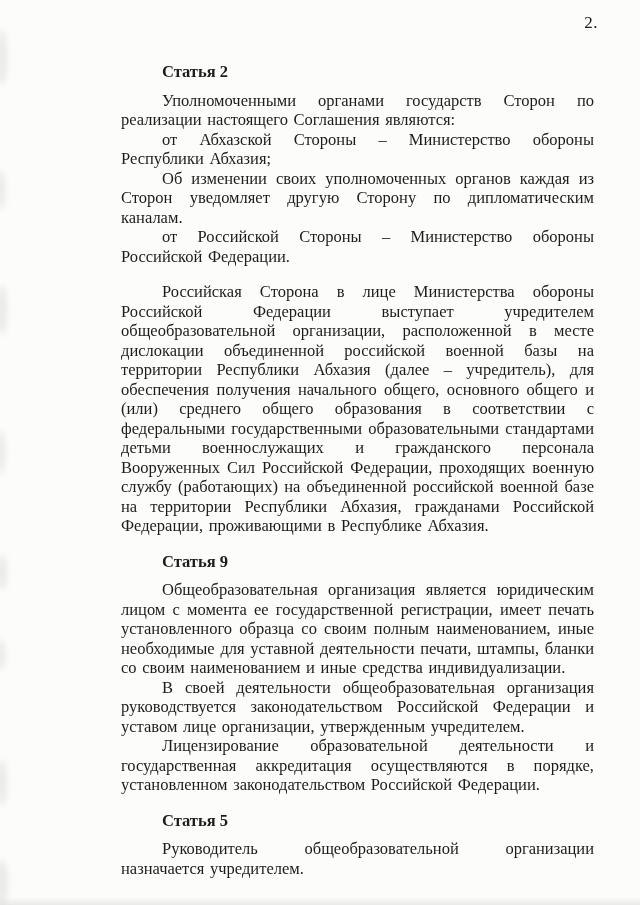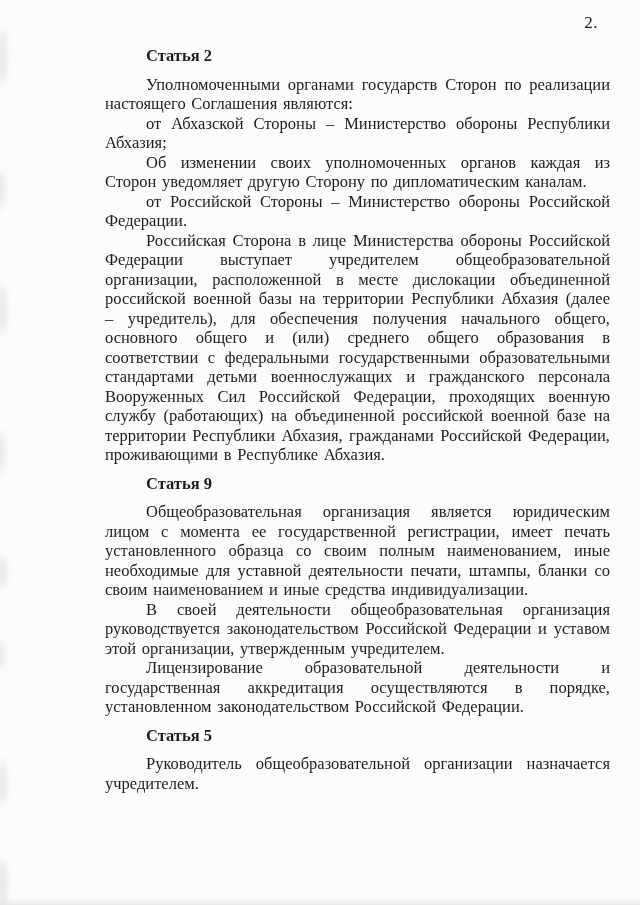--- a/index.html
+++ b/index.html
@@ -24,21 +24,21 @@
     letter-spacing: 0.5px;
   }
   .content {
     position: absolute;
     top: 46px;
     left: 105px;
     width: 505px;
     font-size: 16.5px;
     line-height: 19.5px;
   }
-  .article-section { margin: 0; }
+  .article-section { margin: 16px; }
   .article-heading {
     font-size: 16.5px;
     font-weight: bold;
     margin: 9px 0 9px 0;
     padding-left: 41px;
     line-height: 19.5px;
   }
   .article-section:first-child .article-heading { margin-top: 0; }
   .content p {
     margin: 0;
@@ -78,21 +78,21 @@
         <p>от Абхазской Стороны – Министерство обороны Республики Абхазия;</p>
         <p>Об изменении своих уполномоченных органов каждая из Сторон уведомляет другую Сторону по дипломатическим каналам.</p>
         <p>от Российской Стороны – Министерство обороны Российской Федерации.</p>
       </section>
       <section class="article-section">
         <p>Российская Сторона в лице Министерства обороны Российской Федерации выступает учредителем общеобразовательной организации, расположенной в месте дислокации объединенной российской военной базы на территории Республики Абхазия (далее – учредитель), для обеспечения получения начального общего, основного общего и (или) среднего общего образования в соответствии с федеральными государственными образовательными стандартами детьми военнослужащих и гражданского персонала Вооруженных Сил Российской Федерации, проходящих военную службу (работающих) на объединенной российской военной базе на территории Республики Абхазия, гражданами Российской Федерации, проживающими в Республике Абхазия.</p>
       </section>
       <section class="article-section">
         <h2 class="article-heading">Статья 9</h2>
         <p>Общеобразовательная организация является юридическим лицом с момента ее государственной регистрации, имеет печать установленного образца со своим полным наименованием, иные необходимые для уставной деятельности печати, штампы, бланки со своим наименованием и иные средства индивидуализации.</p>
-        <p>В своей деятельности общеобразовательная организация руководствуется законодательством Российской Федерации и уставом этой организации, утвержденным учредителем.</p>
+        <p>В своей деятельности общеобразовательная организация руководствуется законодательством Российской Федерации и уставом лице организации, утвержденным учредителем.</p>
         <p>Лицензирование образовательной деятельности и государственная аккредитация осуществляются в порядке, установленном законодательством Российской Федерации.</p>
       </section>
       <section class="article-section">
         <h2 class="article-heading">Статья 5</h2>
         <p>Руководитель общеобразовательной организации назначается учредителем.</p>
       </section>
     </main>
 
   <div class="smudge" style="left:-3px; top:30px;  width:10px; height:55px;"></div>
   <div class="smudge" style="left:-4px; top:170px; width:9px;  height:40px;"></div>

